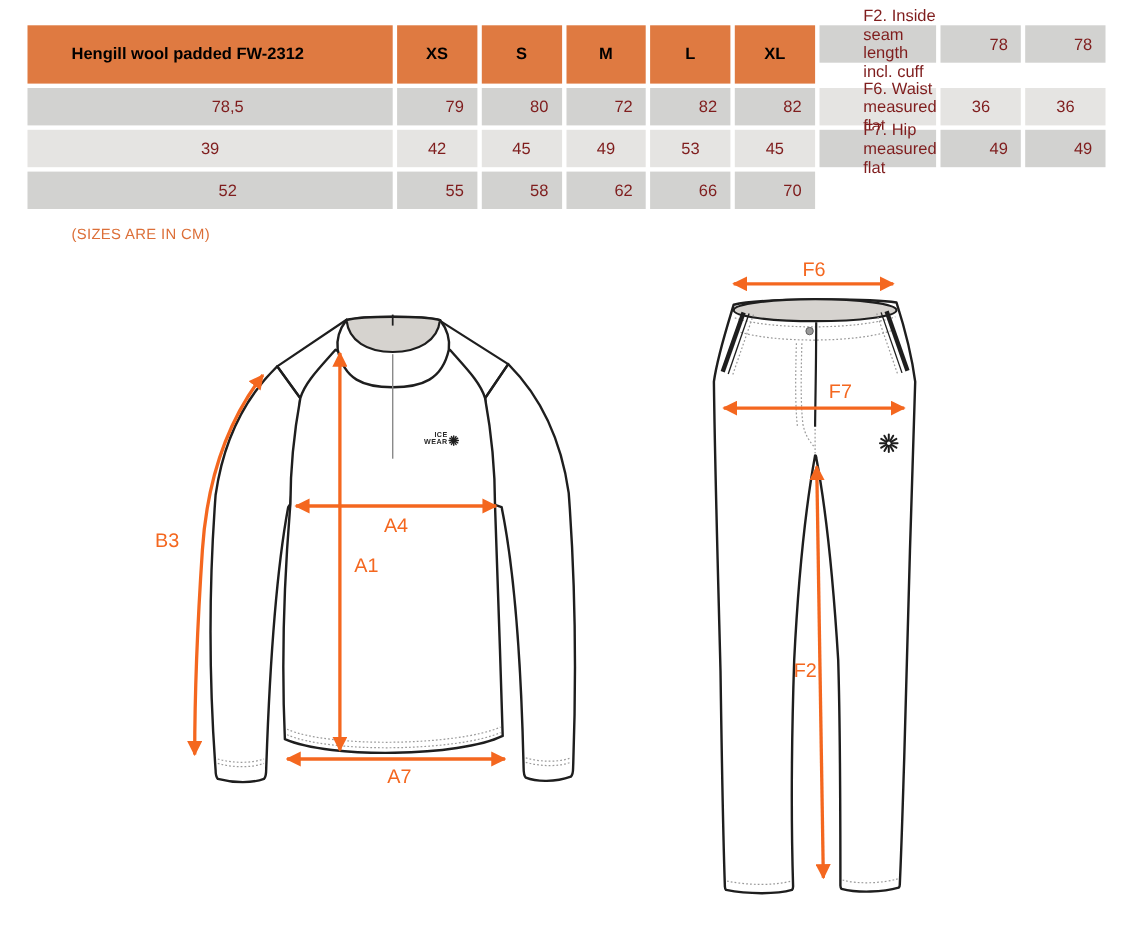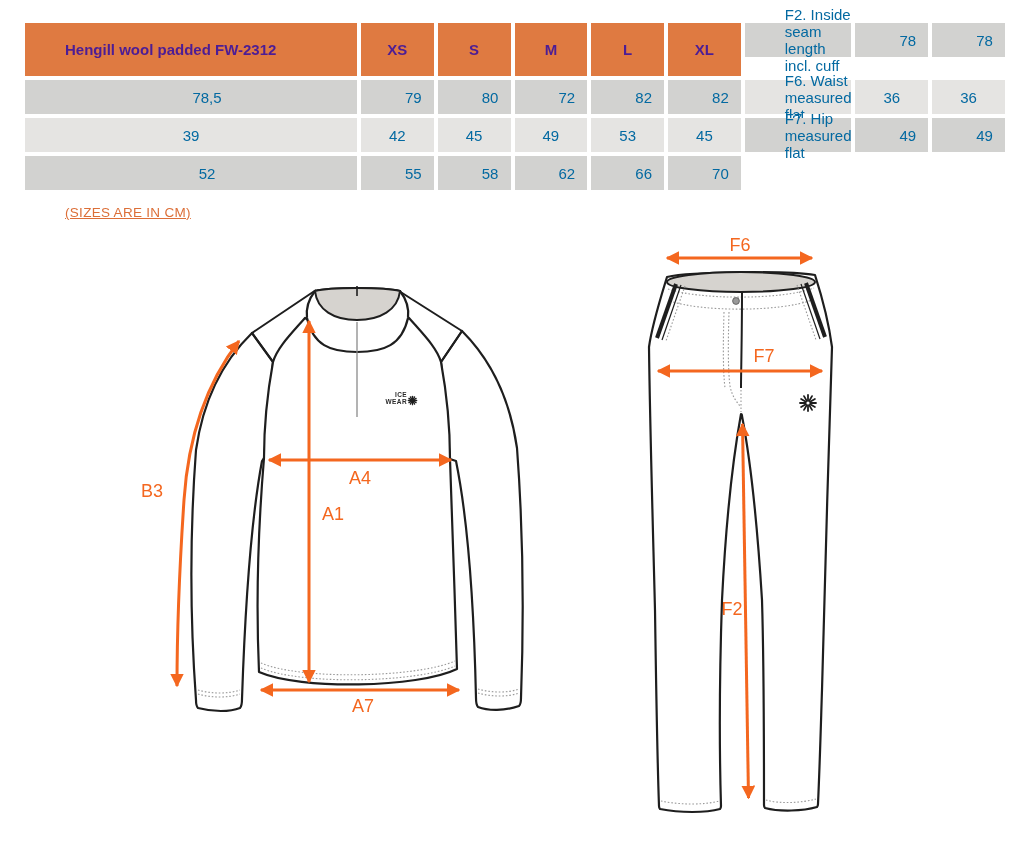--- a/index.html
+++ b/index.html
@@ -6,30 +6,30 @@
   body { width:1027px; height:852px; font-family:"Liberation Sans", sans-serif; }
   .canvas { position:relative; width:1027px; height:852px; background:#fff; overflow:hidden; }
 
   
   .size-table {
     position:absolute; left:25px; top:23px; width:980px;
     display:grid; grid-template-columns:332px repeat(8, 1fr);
     gap:4px;
   }
   .cell { display:flex; align-items:center; justify-content:center;
-          font-size:15px; color:#0369a1; }
-  .cell.head { background:#DF7A41; color:#4c1d95; font-weight:bold; height:53px; }
+          font-size:15px; color:#7f1d1d; }
+  .cell.head { background:#DF7A41; color:#000000; font-weight:bold; height:53px; }
   .cell.h-row { height:34px; }
   .cell.left { justify-content:flex-start; padding-left:40px; }
   .row-dark  { background:#D2D2D0;padding-left:32px; }
   .row-light { background:#E5E4E2; }
 
   
   .units-note { position:absolute; left:65px; top:205px; color:#DC6F38;
-                font-size:13.5px; letter-spacing:0.3px;text-decoration:underline; }
+                font-size:13.5px; letter-spacing:0.3px; }
 
   
   svg { position:absolute; overflow:visible; }
   svg text { font-family:"Liberation Sans", sans-serif; }
   .outline { fill:#ffffff; stroke:#1e1e1e; stroke-width:2.2; stroke-linejoin:round; }
   .seam    { fill:none; stroke:#1e1e1e; stroke-width:2; stroke-linejoin:round; }
   .grayfill{ fill:#D6D3CF; stroke:#1e1e1e; stroke-width:2; }
   .stitch  { fill:none; stroke:#9a9a9a; stroke-width:1.1; stroke-dasharray:1.6 1.9; }
   .arrow   { fill:none; stroke:#F4671F; stroke-width:3; }
   .lbl     { fill:#F4671F; font-size:18px; font-weight:500; text-anchor:middle; }

